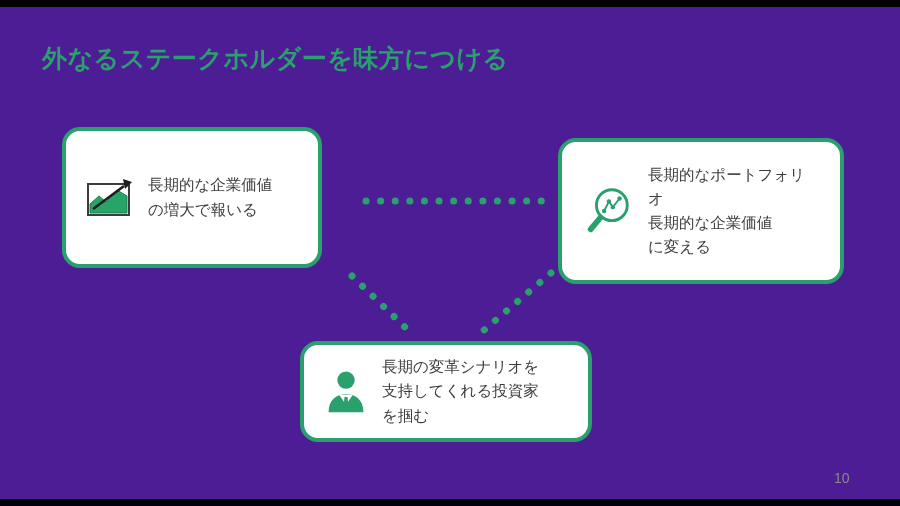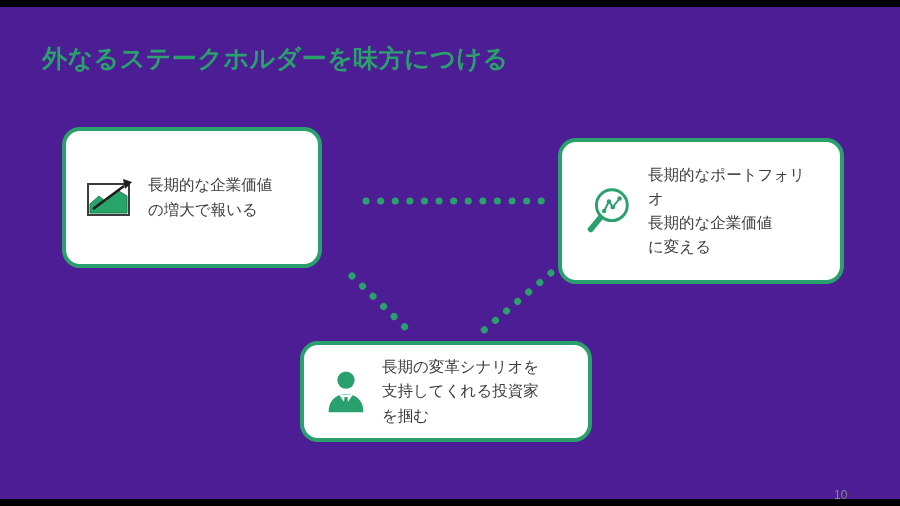--- a/index.html
+++ b/index.html
@@ -75,22 +75,22 @@
   .card-text {
     white-space: pre-line;
     font-size: 15.5px;
     line-height: 1.55;
     color: #3d3d3d;
   }
 
   .page-number {
     position: absolute;
     left: 834px;
-    top: 488px;
-    font-size: 12px;
+    top: 470px;
+    font-size: 14px;
     color: #8a8a8a;
   }
 </style>
 </head>
 <body>
 
 <div class="stage">
 
   <div class="edge-bar top"></div>
   <div class="edge-bar bottom"></div>

